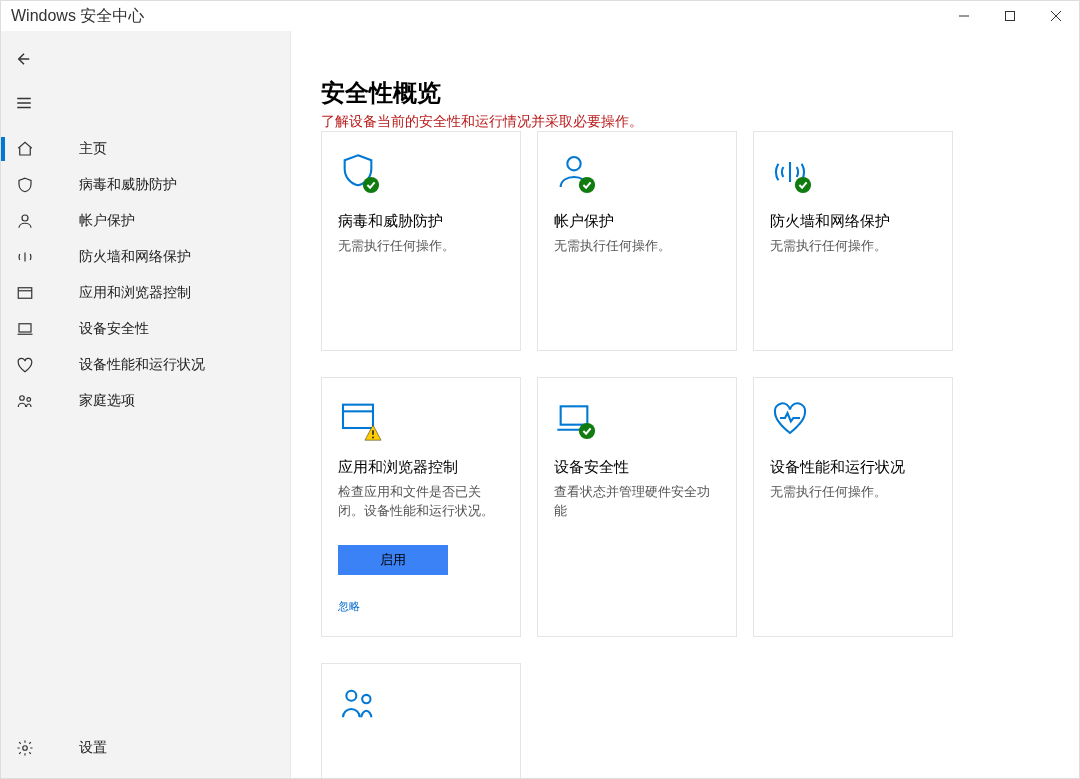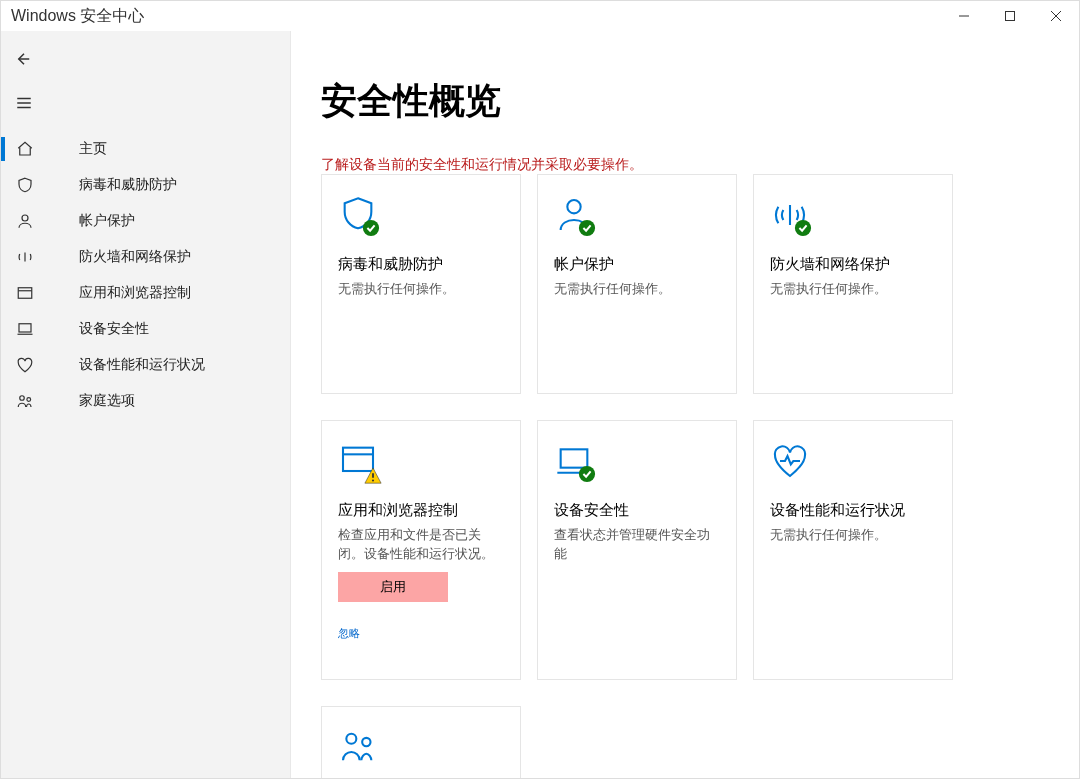--- a/index.html
+++ b/index.html
@@ -15,30 +15,30 @@
   .sb-btn { height: 44px; display: flex; align-items: center; padding-left: 14px; }
   .sb-btn svg { width: 18px; height: 18px; }
   .nav { margin-top: 6px; flex: 1; }
   .nav-item { height: 36px; display: flex; align-items: center; padding-left: 14px; font-size: 14px; color: #222; position: relative; cursor: default; gap: 28px; }
   .nav-item.active::before { content: ""; position: absolute; left: 0; top: 6px; bottom: 6px; width: 4px; background: #0078d4; }
   .nav-item .ico { width: 20px; display: flex; justify-content: center; margin-right: 16px; }
   .nav-item .ico svg { width: 18px; height: 18px; stroke: #333; }
   .sidebar-bottom { padding-bottom: 12px; }
   .main { flex: 1; background: #fff; overflow-y: auto; padding: 46px 0 20px 0; }
   .main-inner { padding-left: 30px; padding-right: 30px; max-width: 760px; }
-  h1 { font-size: 36px; font-weight: 600; margin-bottom: 30px; }
+  h1 { font-size: 24px; font-weight: 600; margin-bottom: 4px; }
   .subtitle { font-size: 14px; color: #b91c1c; }
   .cards { display: grid; grid-template-columns: repeat(3, 200px); column-gap: 16px; row-gap: 26px; }
   .card { border: 1px solid #e5e5e5; padding: 20px 16px 20px 16px; min-height: 220px; background: #fff; display: flex; flex-direction: column; }
   .card-icon { height: 50px; margin-bottom: 10px; position: relative; }
   .card-icon svg.base { width: 40px; height: 40px; stroke: #0078d4; }
   .badge { position: absolute; left: 24px; top: 24px; width: 18px; height: 18px; }
   .card-title { font-size: 15px; font-weight: 400; margin-bottom: 6px; }
   .card-text { font-size: 13px; color: #555; line-height: 1.45; }
-  .btn-enable { margin-top: 8px; width: 110px; height: 30px; background: #fca5a5; border: none; font-size: 13px; text-align: center; line-height: 30px; }
+  .btn-enable { margin-top: 24px; width: 110px; height: 30px; background: #3b82f6; border: none; font-size: 13px; text-align: center; line-height: 30px; }
   .link { margin-top: 24px; font-size: 11px; color: #0066cc; }
 </style>
 </head>
 <body>
 
 <div class="window">
   <div class="titlebar">
     <span class="title">Windows 安全中心</span>
     <div class="winbtn">
       <svg viewBox="0 0 10 10">
@@ -146,20 +146,31 @@
                 <circle cx="8" cy="8" r="3"></circle>
                 <circle cx="17" cy="10" r="2.5"></circle>
                 <path d="M3 20c0-3 2.5-5 5-5s5 2 5 5"></path>
                 <path d="M14 20c0-2 1.5-4 3-4s3 2 3 4"></path>
               </svg>
             </span>
           <span>家庭选项</span>
         </div>
       </div>
 
+      <div class="sidebar-bottom">
+        <div class="nav-item">
+          <span class="ico">
+              <svg viewBox="0 0 24 24" fill="none" stroke="#333" stroke-width="1.6">
+                <circle cx="12" cy="12" r="3"></circle>
+                <path d="M12 2v3M12 19v3M4.2 4.2l2.1 2.1M17.7 17.7l2.1 2.1M2 12h3M19 12h3M4.2 19.8l2.1-2.1M17.7 6.3l2.1-2.1"></path>
+              </svg>
+            </span>
+          <span>设置</span>
+        </div>
+      </div>
     </div>
 
     <div class="main">
       <div class="main-inner">
         <h1>安全性概览</h1>
         <p class="subtitle">了解设备当前的安全性和运行情况并采取必要操作。</p>
 
         <div class="cards">
 
           <div class="card">

